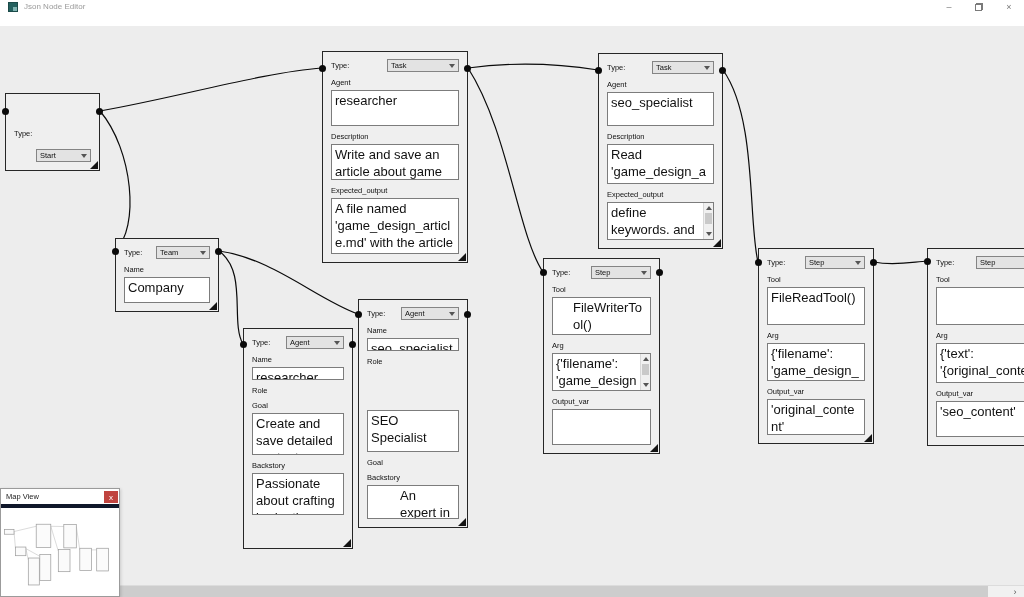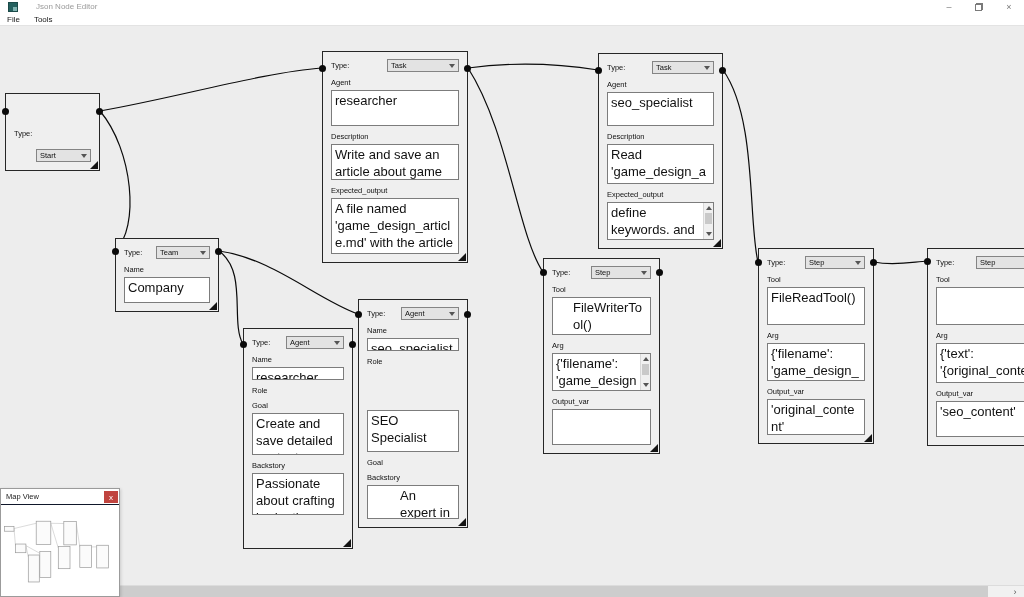--- a/index.html
+++ b/index.html
@@ -1,20 +1,20 @@
 <!DOCTYPE html>
 <html style="--canvas-bg: #ededed; --node-bg: #efefef; --node-border: #262626; --close-red: #c0443f; --scroll-thumb: #cdcdcd;"><head>
 <meta charset="utf-8">
 <style>
   html,body{margin:0;padding:0;width:1024px;height:597px;overflow:hidden;background:#fff;
     font-family:"Liberation Sans",sans-serif;-webkit-font-smoothing:antialiased;}
   .app{position:relative;width:1024px;height:597px;background:#fff;}
 
   
-  .titlebar{position:absolute;left:0;top:0;width:1024px;height:13px;background:#fff;display:flex;align-items:center;gap:12px;}
+  .titlebar{position:absolute;left:0;top:0;width:1024px;height:13px;background:#fff;display:flex;align-items:center;}
   .appicon{width:8px;height:8px;margin-left:8px;background:#23605e;border:1px solid #1b4a49;position:relative;}
   .appicon::after{content:"";position:absolute;right:0;bottom:0;width:4px;height:4px;background:#7fb3b1;}
   .wtitle{font-size:8px;color:#9a9a9a;margin-left:6px;}
   .wctl{margin-left:auto;display:flex;align-items:center;height:13px;}
   .ctl{width:30px;height:13px;display:flex;align-items:center;justify-content:center;font-size:9px;color:#7a7a7a;cursor:default;}
   .ric{position:relative;width:8px;height:8px;}
   .ric::before{content:"";position:absolute;right:0;top:0;width:5px;height:5px;border:1px solid #7a7a7a;}
   .ric::after{content:"";position:absolute;left:0;bottom:0;width:5px;height:5px;border:1px solid #7a7a7a;background:#fff;}
 
   
@@ -45,21 +45,21 @@
   
   .vsb{position:absolute;top:0;right:0;bottom:0;width:9px;background:#f0f0f0;border-left:1px solid #d8d8d8;}
   .vsb .up,.vsb .dn{position:absolute;left:2px;width:0;height:0;border-left:3px solid transparent;border-right:3px solid transparent;}
   .vsb .up{top:3px;border-bottom:4px solid #555;}
   .vsb .dn{bottom:3px;border-top:4px solid #555;}
   .vsb .vthumb{position:absolute;left:1px;top:10px;width:7px;height:11px;background:#c9c9c9;}
 
   
   .mapview{position:absolute;left:0;top:488px;width:120px;height:109px;background:#fff;border:1px solid #9b9b9b;
     box-sizing:border-box;z-index:6;box-shadow:1px 1px 3px rgba(0,0,0,.15);}
-  .mv-title{height:15px;display:flex;align-items:center;background:#fff;border-bottom:1px solid #0f172a;}
+  .mv-title{height:15px;display:flex;align-items:center;background:#fff;border-bottom:4px solid #0f172a;}
   .mv-title .t{font-size:7.5px;color:#222;margin-left:5px;}
   .mv-close{margin-left:auto;width:14px;height:12px;background:var(--close-red,#c0443f);color:#fff;font-size:8px;
     display:flex;align-items:center;justify-content:center;margin-right:1px;margin-top:1px;}
   #minimap{display:block;margin-top:2px;}
 
   
   .hscroll{position:absolute;left:0;top:585px;width:1024px;height:12px;background:#f1f1f1;border-top:1px solid #dcdcdc;z-index:3;}
   .hthumb{position:absolute;left:120px;top:0;width:868px;height:12px;background:var(--scroll-thumb,#cdcdcd);}
   .harrow{position:absolute;right:2px;top:0;width:14px;height:12px;display:flex;align-items:center;justify-content:center;
     font-size:9px;color:#555;}
@@ -74,24 +74,20 @@
     <span class="wtitle">Json Node Editor</span>
     <div class="wctl">
       <span class="ctl">–</span>
       <span class="ctl">
           <span class="ric"></span>
         </span>
       <span class="ctl">×</span>
     </div>
   </div>
 
-  <div class="menubar">
-    <span class="menu-item">File</span>
-    <span class="menu-item">Tools</span>
-  </div>
 
   <div class="canvasbg"></div>
   <svg id="edges" width="1024" height="597">
       <path d="M100,111 C175,98 265,72 322,68" fill="none" stroke="#0a0a0a" stroke-width="1.2"></path>
       <path d="M100,111 C133,150 140,228 115,251" fill="none" stroke="#0a0a0a" stroke-width="1.2"></path>
       <path d="M468,68 C512,62 560,64 598,70" fill="none" stroke="#0a0a0a" stroke-width="1.2"></path>
       <path d="M468,68 C508,130 518,235 543,272" fill="none" stroke="#0a0a0a" stroke-width="1.2"></path>
       <path d="M219,251 C248,272 230,322 243,344" fill="none" stroke="#0a0a0a" stroke-width="1.2"></path>
       <path d="M219,251 C272,258 318,300 358,314" fill="none" stroke="#0a0a0a" stroke-width="1.2"></path>
       <path d="M723,70 C757,118 748,220 758,262" fill="none" stroke="#0a0a0a" stroke-width="1.2"></path>

